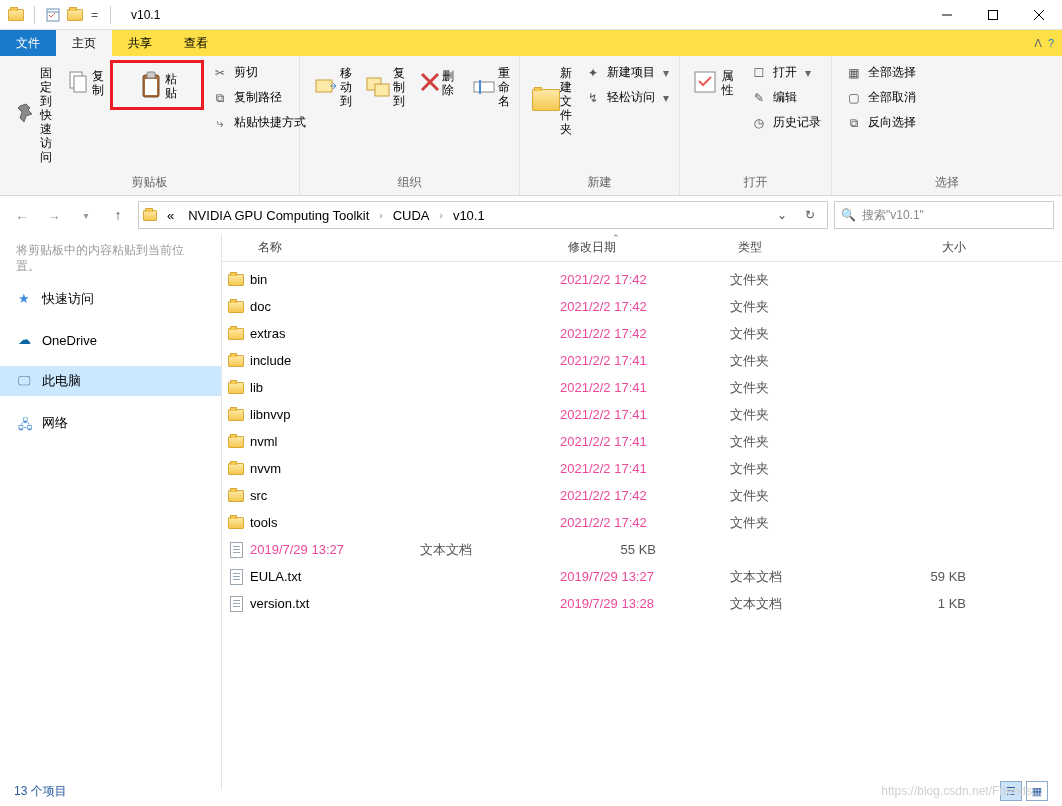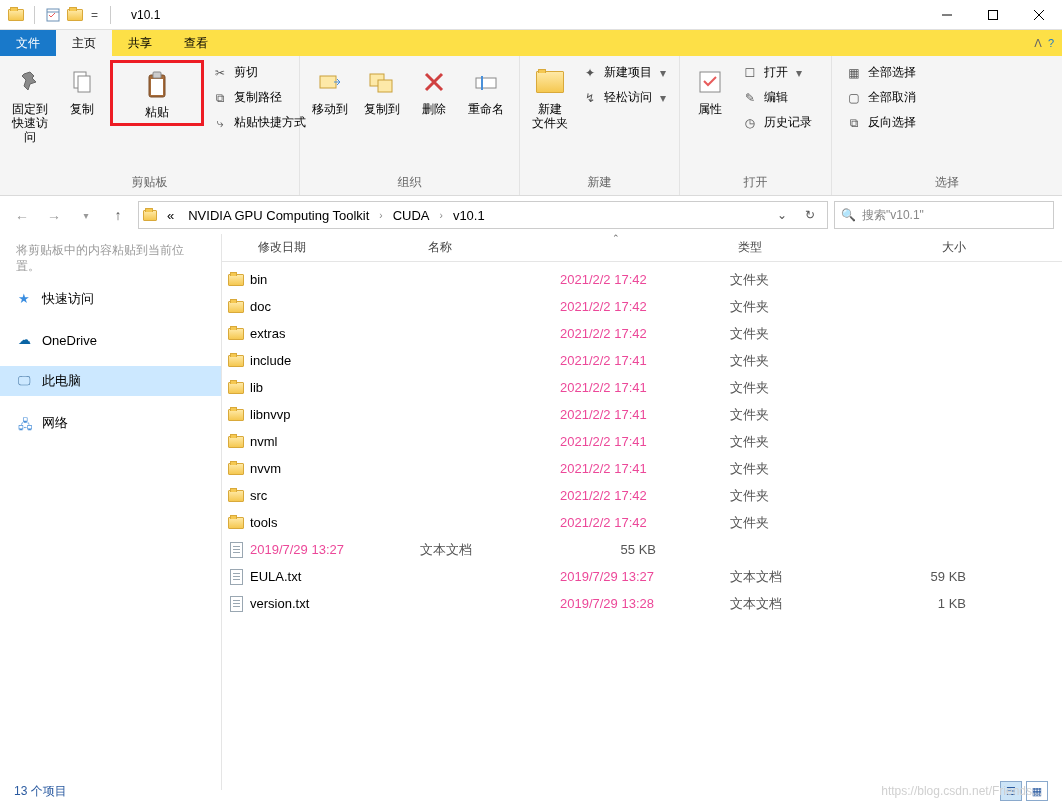--- a/index.html
+++ b/index.html
@@ -19,21 +19,21 @@
 .menu-tab { padding: 0 16px; display: flex; align-items: center; font-size: 12px; cursor: default; }
 .menu-tab.file { background: #1979ca; color: #fff; }
 .menu-tab.active { background: #f5f5f5; }
 .ribbon-toggle { position: absolute; right: 8px; top: 0; display: flex; align-items: center; height: 26px; gap: 6px; }
 .ribbon-toggle span { color: #666; cursor: default; font-size: 11px; }
 
 .ribbon { height: 140px; background: #f5f5f5; border-bottom: 1px solid #dadada; display: flex; }
 .ribbon-group { border-right: 1px solid #e3e3e3; display: flex; flex-direction: column; padding: 4px 6px 2px; }
 .ribbon-group-body { flex: 1; display: flex; align-items: flex-start; gap: 4px; }
 .ribbon-group-label { text-align: center; font-size: 12px; color: #666; padding: 2px 0; }
-.big-btn { display: flex; flex-direction: column; align-items: center; justify-content: flex-start; padding: 4px 6px; min-width: 48px; cursor: default; }
+.big-btn { display: flex; flex-direction: row; align-items: center; justify-content: flex-start; padding: 4px 6px; min-width: 48px; cursor: default; }
 .big-btn .icon-slot { height: 36px; display: flex; align-items: center; justify-content: center; }
 .big-btn .lbl { font-size: 12px; text-align: center; line-height: 14px; margin-top: 2px; }
 .paste-highlight { border: 3px solid #ed1c24; padding: 2px 20px; }
 .small-list { display: flex; flex-direction: column; gap: 4px; padding-top: 2px; }
 .small-btn { display: flex; align-items: center; gap: 6px; padding: 2px 4px; font-size: 12px; cursor: default; white-space: nowrap; }
 .mini-icon { width: 16px; height: 16px; display: inline-flex; align-items: center; justify-content: center; color: #555; }
 
 .navbar { height: 38px; display: flex; align-items: center; padding: 4px 8px; gap: 6px; }
 .nav-arrows { display: flex; align-items: center; gap: 4px; }
 .nav-btn { width: 28px; height: 28px; display: flex; align-items: center; justify-content: center; color: #999; cursor: default; font-size: 14px; }
@@ -352,22 +352,22 @@
     <div class="nav-item">
       <span class="nav-icon" style="color:#4a90d9">🖧</span>
       <span>网络</span>
     </div>
   </div>
 
   <div class="file-area">
     <div class="sort-ind">⌃</div>
     <div class="col-headers">
       <div class="h-spacer"></div>
+      <div class="col-h col-name">名称</div>
       <div class="col-h col-date">修改日期</div>
-      <div class="col-h col-name">名称</div>
       <div class="col-h col-type">类型</div>
       <div class="col-h col-size">大小</div>
     </div>
     <div class="file-list" id="file-list">
         <div class="file-row">
           <div class="icon-cell">
             <span class="folder-mini"></span>
           </div>
           <div class="name-cell">bin</div>
           <div class="date-cell">2021/2/2 17:42</div>

